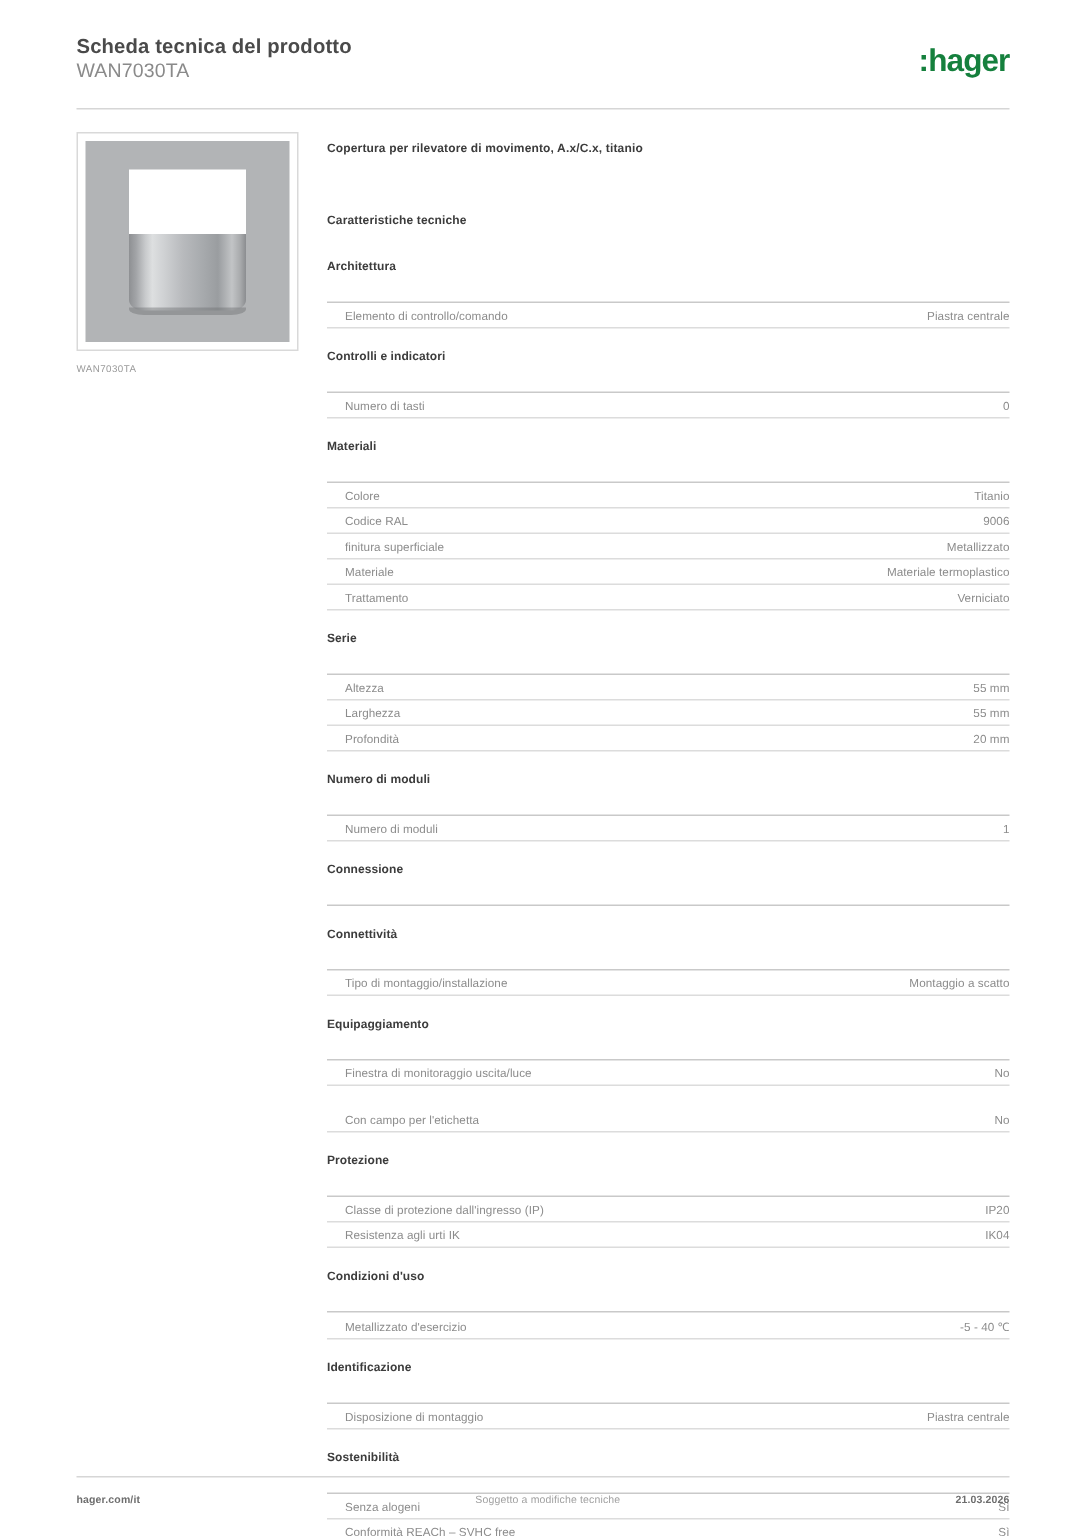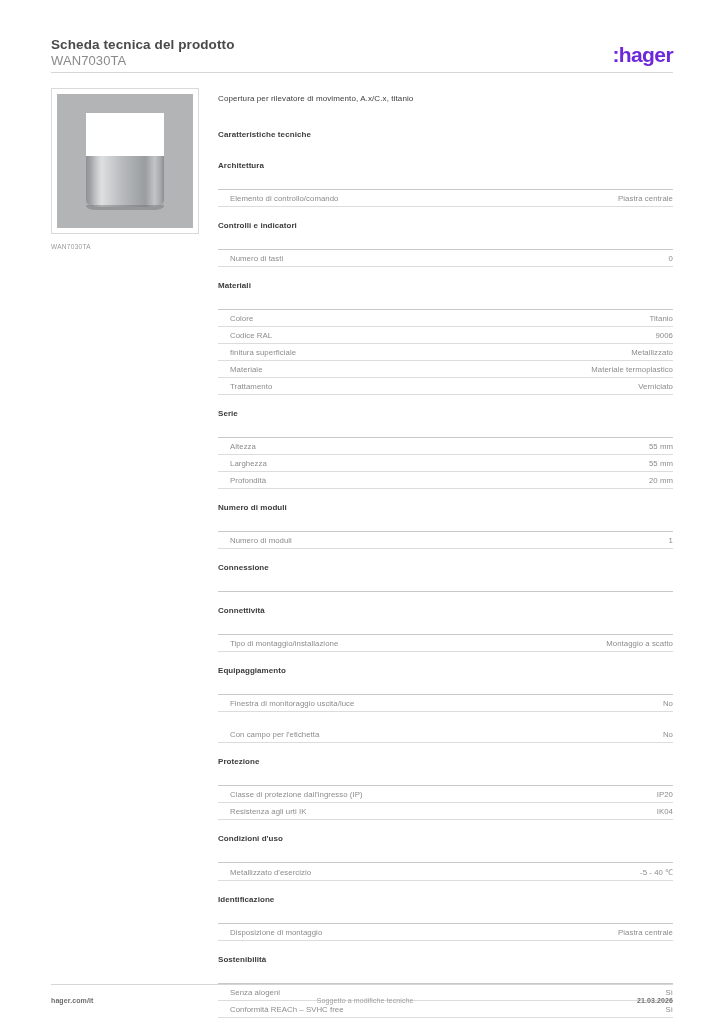--- a/index.html
+++ b/index.html
@@ -14,21 +14,21 @@
     position: relative;
     width: 724px;
     height: 1024px;
     background: #ffffff;
   }
 
   
   .header {
     position: absolute;
     left: 51px;
-    top: 36px;
+    top: 22px;
     width: 622px;
     height: 48px;
   }
   .doc-title {
     font-size: 13.5px;
     font-weight: bold;
     color: #4a4a4a;
     letter-spacing: 0.1px;
     line-height: 17px;
   }
@@ -38,21 +38,21 @@
     color: #8a8a8a;
     line-height: 16px;
     letter-spacing: 0.1px;
   }
   .logo {
     position: absolute;
     right: 0;
     top: 8px;
     font-size: 21px;
     font-weight: bold;
-    color: #6d28d9;
+    color: #15803d;
     letter-spacing: -0.6px;
     line-height: 22px;
     white-space: nowrap;
   }
   .header-rule {
     position: absolute;
     left: 51px;
     top: 72px;
     width: 622px;
     height: 1px;
@@ -121,24 +121,24 @@
 
   
   .specs {
     position: absolute;
     left: 218px;
     top: 94px;
     width: 455px;
   }
   .product-name {
     font-size: 8px;
-    font-weight: normal;
+    font-weight: bold;
     color: #3c3c3c;
     letter-spacing: 0.1px;
-    margin-bottom: 27px;
+    margin-bottom: 39px;
   }
   .specs-heading {
     font-size: 8px;
     font-weight: bold;
     color: #3c3c3c;
     letter-spacing: 0.1px;
     margin-bottom: 22px;
   }
   .group { margin-bottom: 14px; }
   .group-title {

